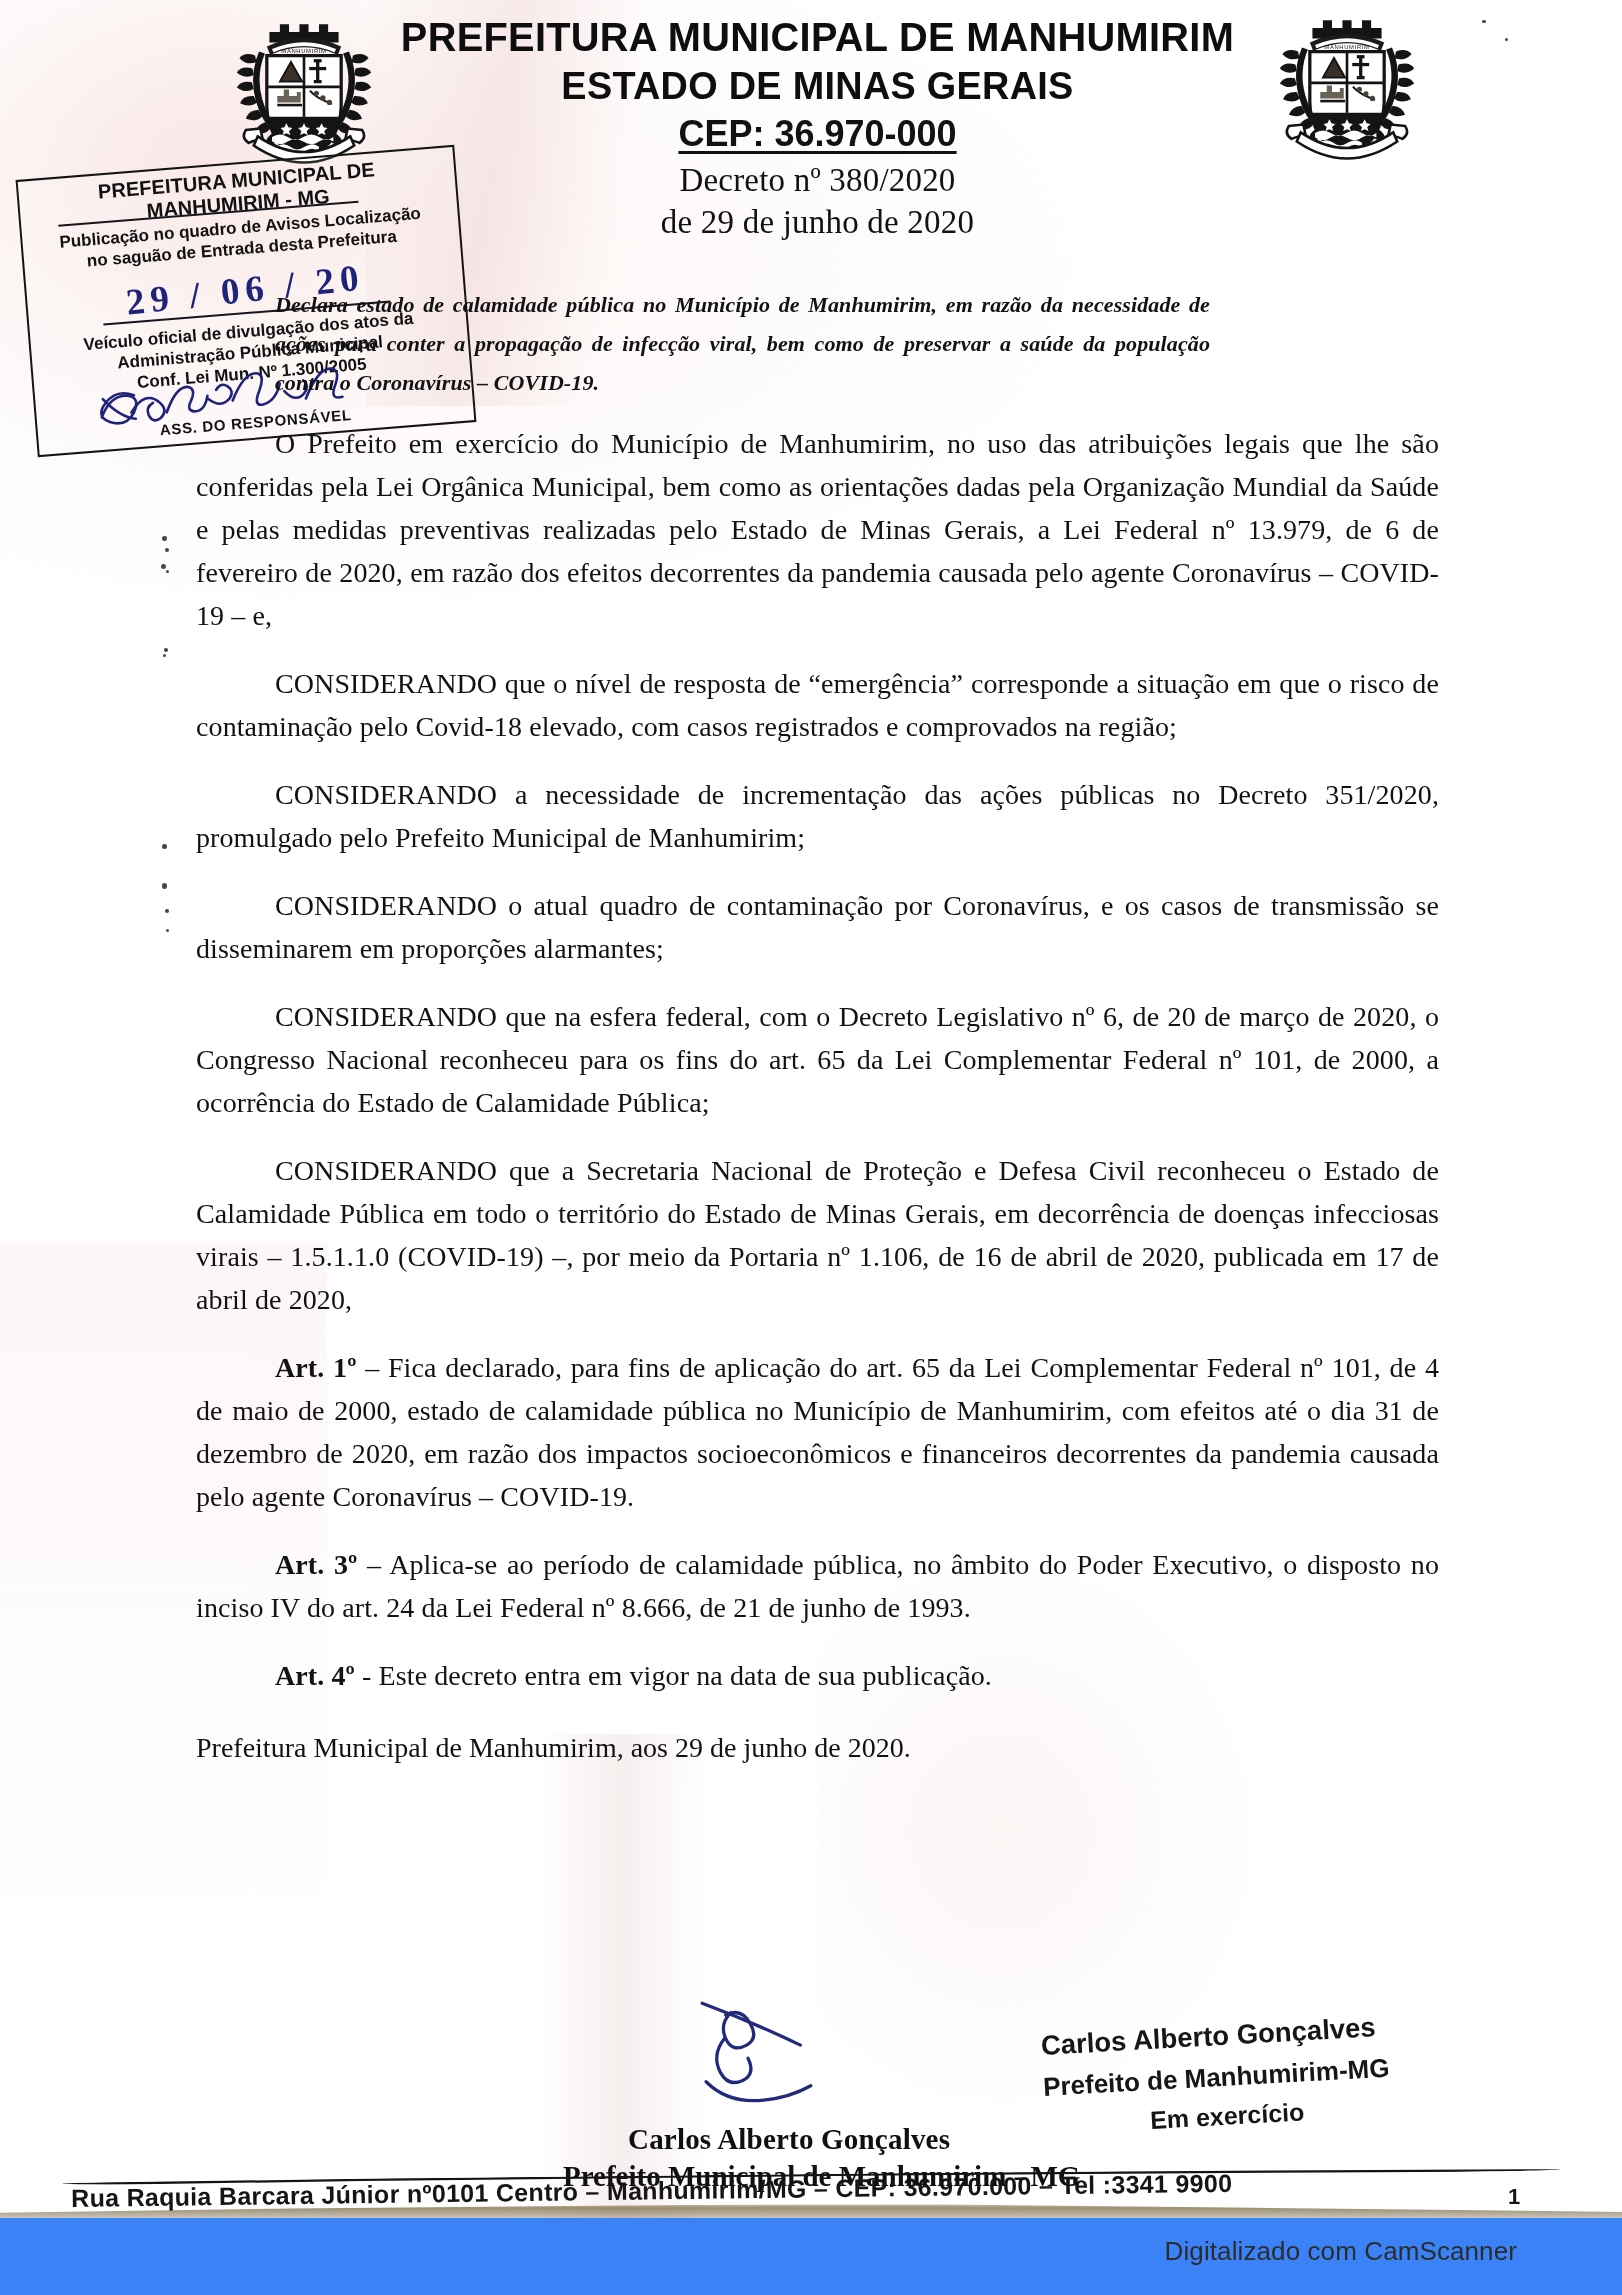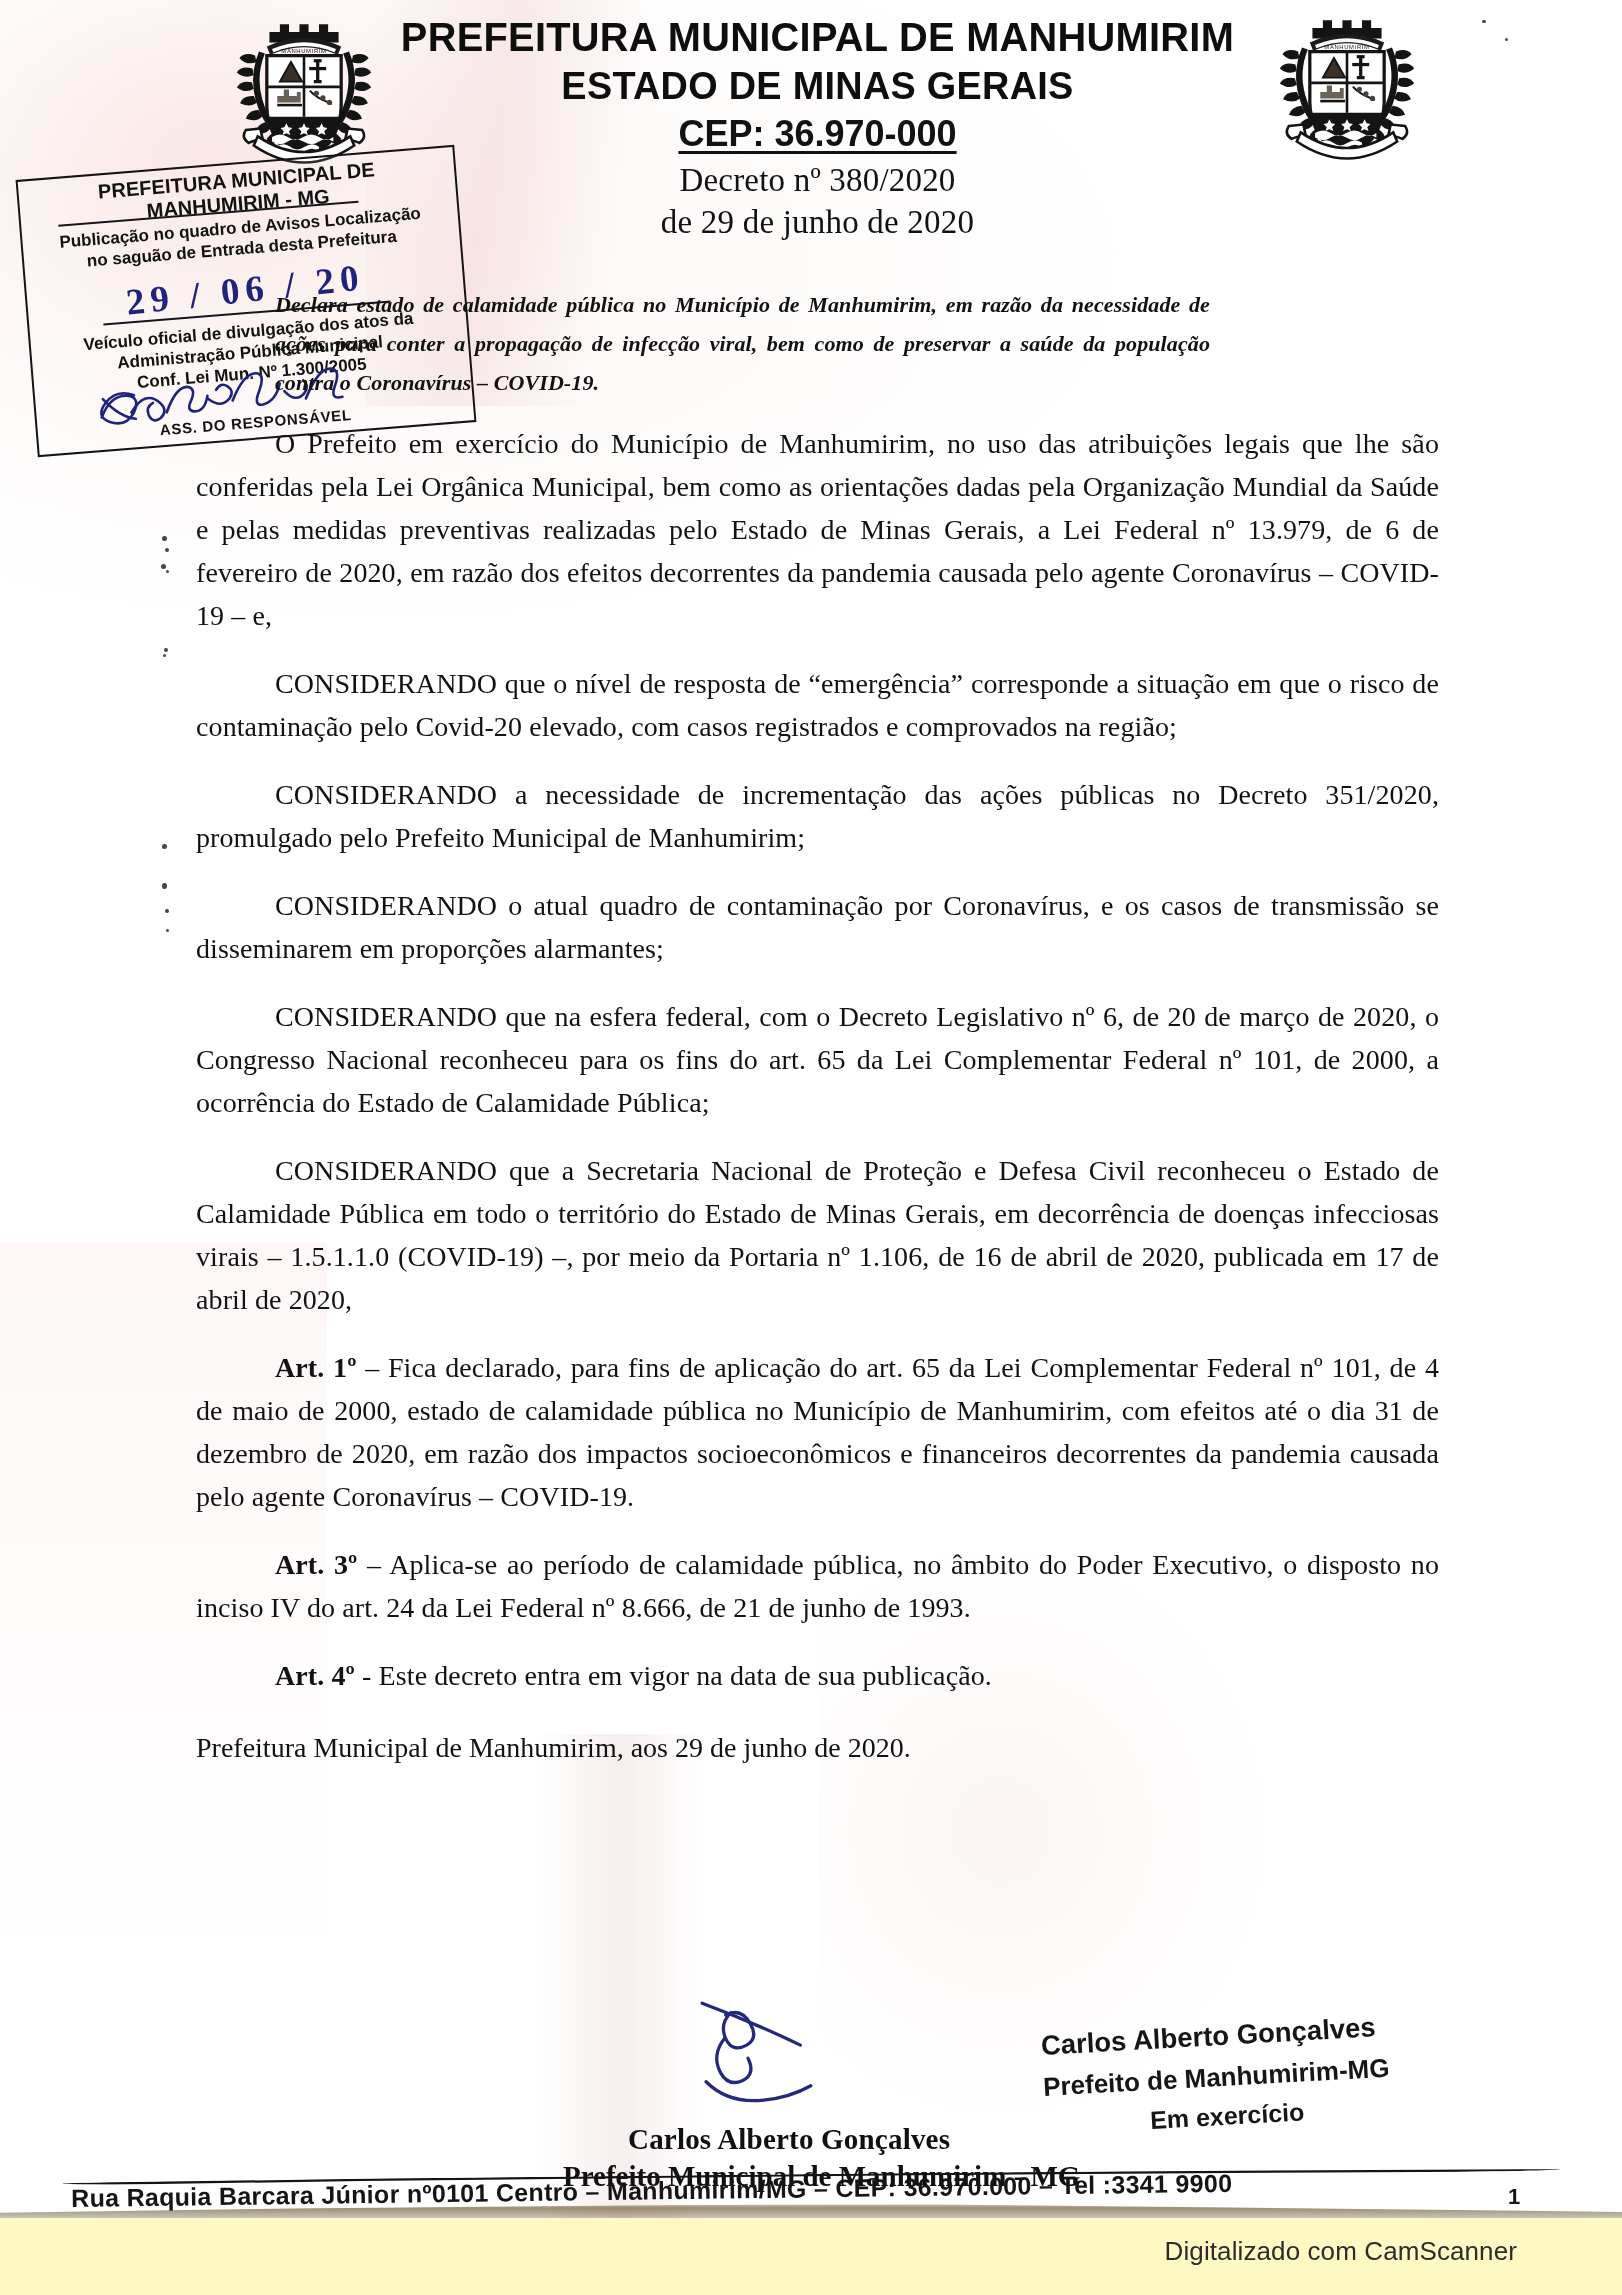--- a/index.html
+++ b/index.html
@@ -168,21 +168,21 @@
   }
   
   .sheet-shadow{
     position:absolute;left:0;top:2199px;width:1622px;height:19.6px;
     background:linear-gradient(180deg, rgba(120,95,40,.0) 0%, rgba(96,74,26,.62) 45%, rgba(60,45,12,.25) 100%);
     clip-path:polygon(0 70%,18% 48%,42% 30%,58% 28%,76% 44%,100% 66%,100% 100%,0 100%);
   }
 
   
   #camscanner{
-    position:absolute;left:0;top:2218px;width:1622px;height:78px;background:#fef9c3;
+    position:absolute;left:0;top:2218px;width:1622px;height:78px;background:#3b82f6;
   }
   .cs-text{
     position:absolute;right:105px;top:18.3px;
     font-family:"Liberation Sans", sans-serif;font-size:26px;font-weight:400;color:#2c2c2c;
     letter-spacing:0.1px;
   }
 
   
   .speck{position:absolute;background:#262626;border-radius:50%;opacity:.85;}
 </style>
@@ -378,21 +378,21 @@
     </div>
     <div class="st-sigline"></div>
     <div class="st-l8">ASS. DO RESPONSÁVEL</div>
   </div>
 
   <div id="doc-body">
 
     <div class="preamble">Declara estado de calamidade pública no Município de Manhumirim, em razão da necessidade de ações para conter a propagação de infecção viral, bem como de preservar a saúde da população contra o Coronavírus – COVID-19.</div>
 
     <p class="para indent first">O Prefeito em exercício do Município de Manhumirim, no uso das atribuições legais que lhe são conferidas pela Lei Orgânica Municipal, bem como as orientações dadas pela Organização Mundial da Saúde e pelas medidas preventivas realizadas pelo Estado de Minas Gerais, a Lei Federal nº 13.979, de 6 de fevereiro de 2020, em razão dos efeitos decorrentes da pandemia causada pelo agente Coronavírus – COVID-19 – e,</p>
-    <p class="para indent">CONSIDERANDO que o nível de resposta de “emergência” corresponde a situação em que o risco de contaminação pelo Covid-20 elevado, com casos registrados e comprovados na região;</p>
+    <p class="para indent">CONSIDERANDO que o nível de resposta de “emergência” corresponde a situação em que o risco de contaminação pelo Covid-18 elevado, com casos registrados e comprovados na região;</p>
     <p class="para indent">CONSIDERANDO a necessidade de incrementação das ações públicas no Decreto 351/2020, promulgado pelo Prefeito Municipal de Manhumirim;</p>
     <p class="para indent">CONSIDERANDO o atual quadro de contaminação por Coronavírus, e os casos de transmissão se disseminarem em proporções alarmantes;</p>
     <p class="para indent">CONSIDERANDO que na esfera federal, com o Decreto Legislativo nº 6, de 20 de março de 2020, o Congresso Nacional reconheceu para os fins do art. 65 da Lei Complementar Federal nº 101, de 2000, a ocorrência do Estado de Calamidade Pública;</p>
     <p class="para indent">CONSIDERANDO que a Secretaria Nacional de Proteção e Defesa Civil reconheceu o Estado de Calamidade Pública em todo o território do Estado de Minas Gerais, em decorrência de doenças infecciosas virais – 1.5.1.1.0 (COVID-19) –, por meio da Portaria nº 1.106, de 16 de abril de 2020, publicada em 17 de abril de 2020,</p>
 
 
     <p class="para indent">
       <span class="art-label">Art. 1º</span><span> – Fica declarado, para fins de aplicação do art. 65 da Lei Complementar Federal nº 101, de 4 de maio de 2000, estado de calamidade pública no Município de Manhumirim, com efeitos até o dia 31 de dezembro de 2020, em razão dos impactos socioeconômicos e financeiros decorrentes da pandemia causada pelo agente Coronavírus – COVID-19.</span>
     </p>
     <p class="para indent">

